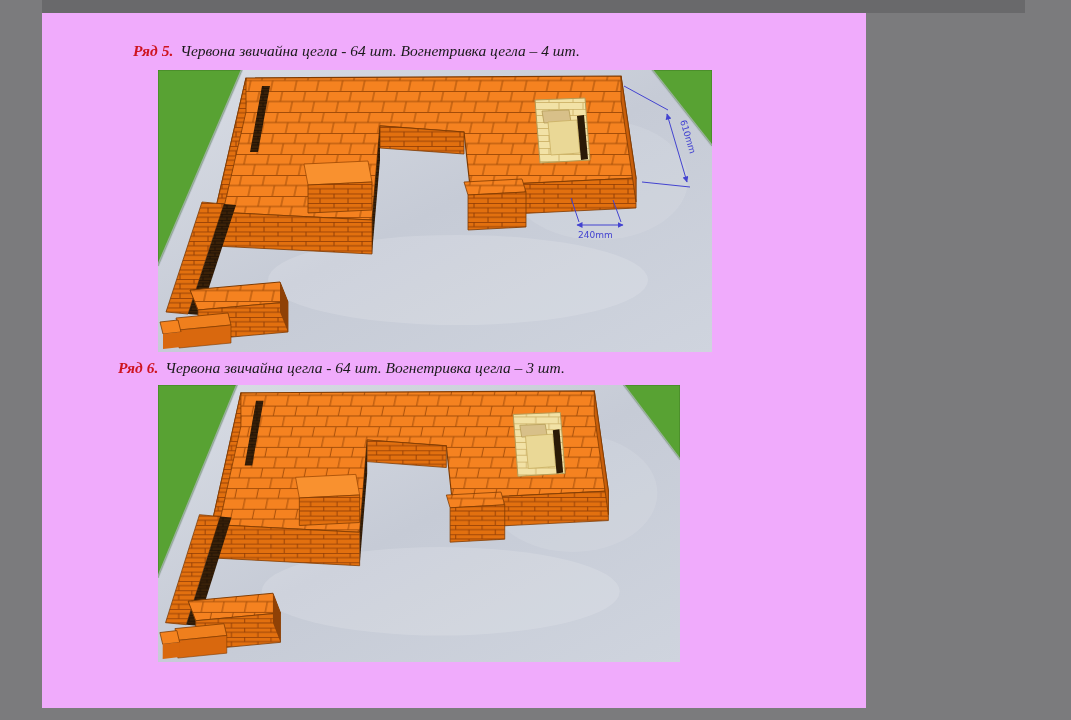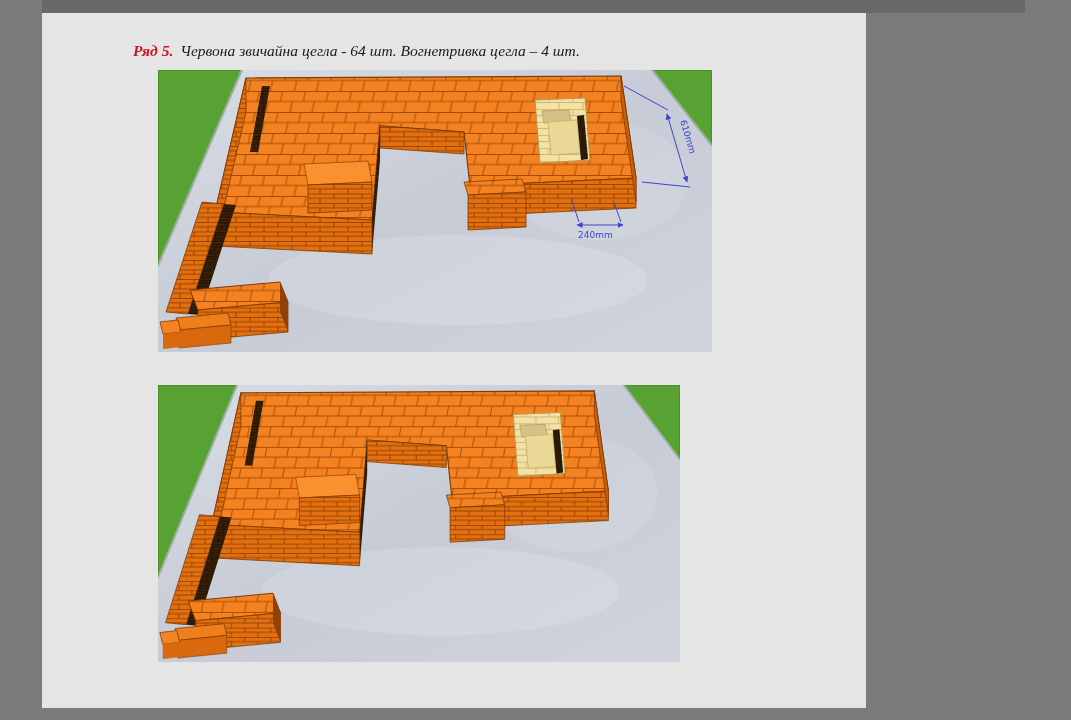--- a/index.html
+++ b/index.html
@@ -11,21 +11,21 @@
     font-family: "Liberation Serif", serif;
   }
   .top-strip {
     position: absolute; left: 42px; top: 0;
     width: 983px; height: 13px;
     background: #69696b;
   }
   .page {
     position: absolute; left: 42px; top: 13px;
     width: 824px; height: 695px;
-    background: #e5e5e5;
+    background: #f0abfc;
   }
   .row-heading {
     position: absolute; margin: 0;
     font-style: italic;
     font-size: 15.5px;
     color: #1a1a1a;
     white-space: nowrap;
   }
   .row-heading .row-label {
     color: #ce1420;
@@ -135,20 +135,23 @@
           <path d="M509,44 L529,112" marker-start="url(#mArr)" marker-end="url(#mArr)"></path>
           <path d="M413,128 L421,152"></path>
           <path d="M455,130 L463,152"></path>
           <path d="M419,155 L465,155" marker-start="url(#mArr)" marker-end="url(#mArr)"></path>
         </g>
         <text class="dim-text" transform="translate(522,51) rotate(73)">610mm</text>
         <text class="dim-text" x="420" y="168">240mm</text>
       </svg>
     </div>
 
+    <p class="row-heading" id="heading-row6">
+      <span class="row-label">Ряд 6.</span><span class="row-desc">Червона звичайна цегла - 64 шт. Вогнетривка цегла – 3 шт.</span>
+    </p>
 
     <div class="figure" id="figure-row6">
       <svg viewBox="0 0 554 282" preserveAspectRatio="none">
         <use href="#stove"></use>
       </svg>
     </div>
 
   </div>
 </div>
 

